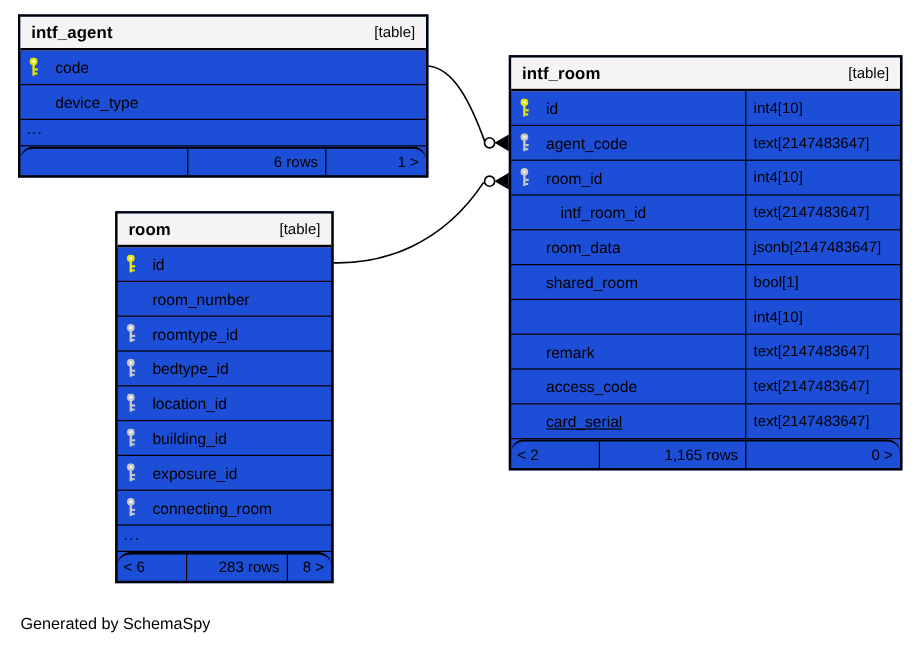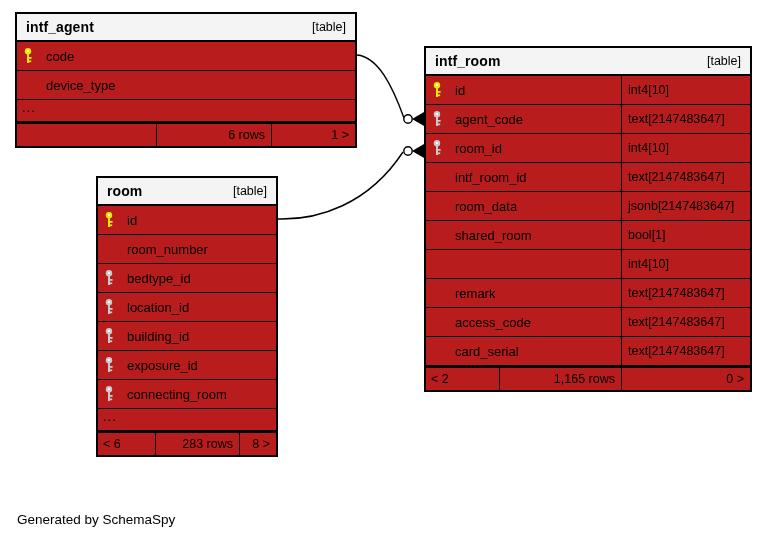--- a/index.html
+++ b/index.html
@@ -28,21 +28,21 @@
     width: 769px;
     height: 541px;
     pointer-events: none;
   }
 
   
   .table-node {
     position: absolute;
     box-sizing: border-box;
     border: 2px solid #000000;
-    background: #b91c1c;
+    background: #1d4ed8;
   }
 
   .tbl-header {
     box-sizing: border-box;
     display: flex;
     align-items: center;
     justify-content: space-between;
     background: #f4f4f4;
     border-bottom: 2px solid #000000;
     padding: 0 9px;
@@ -122,20 +122,21 @@
   .ellipsis-row span { position: relative; top: -3px; letter-spacing: 1px; }
 
   
   .tbl-footer {
     box-sizing: border-box;
     display: flex;
     align-items: stretch;
     height: 24px;
     border-top: 2px solid #000000;
     font-size: 12.5px;
+    border-radius: 11px;
   }
   .foot-cell {
     box-sizing: border-box;
     display: flex;
     align-items: center;
     overflow: hidden;
     white-space: nowrap;
   }
   .foot-left   { justify-content: flex-start; padding-left: 5px; }
   .foot-mid    { justify-content: flex-end;  padding-right: 6px; border-left: 1.5px solid #000000; }
@@ -233,20 +234,34 @@
           <div class="col-name-cell">
             <span class="key-slot">
               <svg width="9" height="16" viewBox="0 0 9 16">
                 <circle cx="4" cy="3.2" r="3.2" fill="#c9c9c9"></circle>
                 <circle cx="4" cy="3.2" r="1.1" fill="#ffffff"></circle>
                 <rect x="3" y="5" width="2" height="10" fill="#c9c9c9"></rect>
                 <rect x="5" y="9" width="2.6" height="1.8" fill="#c9c9c9"></rect>
                 <rect x="5" y="12.4" width="2.2" height="1.8" fill="#c9c9c9"></rect>
               </svg>
             </span>
+            <span class="col-label">roomtype_id</span>
+          </div>
+        </div>
+        <div class="col-row">
+          <div class="col-name-cell">
+            <span class="key-slot">
+              <svg width="9" height="16" viewBox="0 0 9 16">
+                <circle cx="4" cy="3.2" r="3.2" fill="#c9c9c9"></circle>
+                <circle cx="4" cy="3.2" r="1.1" fill="#ffffff"></circle>
+                <rect x="3" y="5" width="2" height="10" fill="#c9c9c9"></rect>
+                <rect x="5" y="9" width="2.6" height="1.8" fill="#c9c9c9"></rect>
+                <rect x="5" y="12.4" width="2.2" height="1.8" fill="#c9c9c9"></rect>
+              </svg>
+            </span>
             <span class="col-label">bedtype_id</span>
           </div>
         </div>
         <div class="col-row">
           <div class="col-name-cell">
             <span class="key-slot">
               <svg width="9" height="16" viewBox="0 0 9 16">
                 <circle cx="4" cy="3.2" r="3.2" fill="#c9c9c9"></circle>
                 <circle cx="4" cy="3.2" r="1.1" fill="#ffffff"></circle>
                 <rect x="3" y="5" width="2" height="10" fill="#c9c9c9"></rect>
@@ -352,21 +367,21 @@
                 <rect x="3" y="5" width="2" height="10" fill="#c9c9c9"></rect>
                 <rect x="5" y="9" width="2.6" height="1.8" fill="#c9c9c9"></rect>
                 <rect x="5" y="12.4" width="2.2" height="1.8" fill="#c9c9c9"></rect>
               </svg>
             </span>
             <span class="col-label">room_id</span>
           </div>
           <div class="col-type-cell" style="flex: 1 1 auto;">int4[10]</div>
         </div>
         <div class="col-row">
-          <div class="col-name-cell" style="flex: 0 0 195px; width: 195px;">
+          <div class="col-name-cell" style="flex: 0 0 195px; width: 195px; gap: 12px;">
             <span class="key-slot"></span>
             <span class="col-label">intf_room_id</span>
           </div>
           <div class="col-type-cell" style="flex: 1 1 auto;">text[2147483647]</div>
         </div>
         <div class="col-row">
           <div class="col-name-cell" style="flex: 0 0 195px; width: 195px;">
             <span class="key-slot"></span>
             <span class="col-label">room_data</span>
           </div>
@@ -394,21 +409,21 @@
           <div class="col-type-cell" style="flex: 1 1 auto;">text[2147483647]</div>
         </div>
         <div class="col-row">
           <div class="col-name-cell" style="flex: 0 0 195px; width: 195px;">
             <span class="key-slot"></span>
             <span class="col-label">access_code</span>
           </div>
           <div class="col-type-cell" style="flex: 1 1 auto;">text[2147483647]</div>
         </div>
         <div class="col-row">
-          <div class="col-name-cell" style="flex: 0 0 195px; width: 195px;">
+          <div class="col-name-cell" style="flex: 0 0 195px; width: 195px; text-decoration: underline;">
             <span class="key-slot"></span>
             <span class="col-label">card_serial</span>
           </div>
           <div class="col-type-cell" style="flex: 1 1 auto;">text[2147483647]</div>
         </div>
         <div class="tbl-footer">
           <div class="foot-cell foot-left" style="flex: 0 0 73px;">&lt; 2</div>
           <div class="foot-cell foot-mid" style="flex: 0 0 122px;">1,165 rows</div>
           <div class="foot-cell foot-right" style="flex: 1 1 auto;">0 &gt;</div>
         </div>

